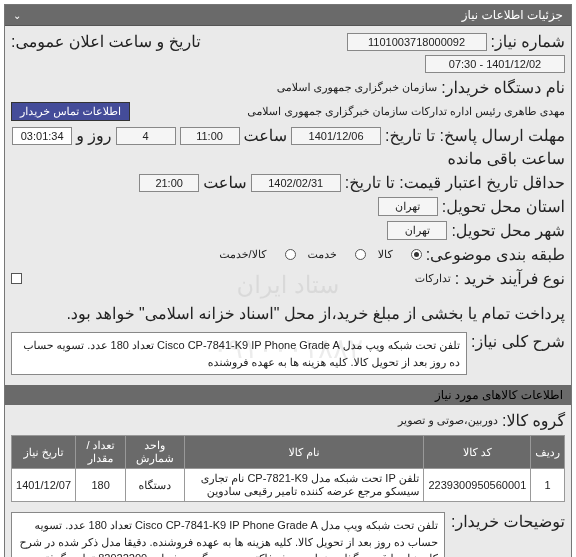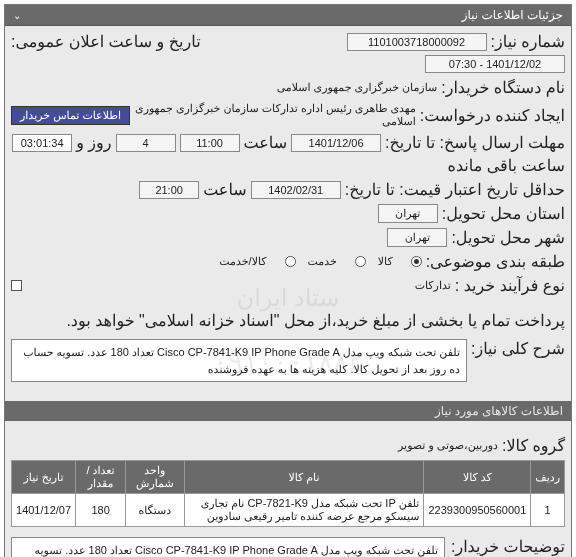--- a/index.html
+++ b/index.html
@@ -15,21 +15,21 @@
 .val-date { min-width:90px; }
 .btn-contact { background:#444c99; color:#fff; border:1px solid #333; padding:2px 8px; font-size:11px; cursor:pointer; }
 .spacer { flex:1; }
 .countdown { background:#ffffff; border:1px solid #888; padding:2px 6px; }
 .radio-group { display:flex; gap:12px; align-items:center; }
 .radio-group label { display:flex; align-items:center; gap:18px; font-size:11px; }
 .radio-dot { width:11px; height:11px; border:1px solid #555; border-radius:50%; display:inline-flex; align-items:center; justify-content:center; background:#fff; }
 .radio-dot.sel::after { content:''; width:5px; height:5px; background:#333; border-radius:50%; }
 .chk { width:11px; height:11px; border:1px solid #555; display:inline-block; background:#fff; }
 .desc-box { background:#fff; border:1px solid #888; padding:4px 6px; font-size:11px; line-height:1.5; margin:4px 0; }
-.section-title { background:#6a6a6a; color:#e5e5e5; padding:3px 8px; font-size:12px; margin:15px -6px; }
+.section-title { background:#6a6a6a; color:#000000; padding:3px 8px; font-size:12px; margin:6px -6px; }
 table { width:100%; border-collapse:collapse; font-size:11px; background:#fff; }
 th, td { border:1px solid #999; padding:3px 4px; text-align:center; }
 th { background:#6a6a6a; color:#fff; font-weight:normal; }
 .btn-bar { display:flex; justify-content:flex-end; gap:6px; padding:6px; align-items:center; }
 .btn { background:#84cc16; border:1px solid #888; padding:3px 10px; font-size:11px; cursor:pointer; }
 .attach-info { font-size:11px; }
 .watermark { position:absolute; top:50%; left:50%; transform:translate(-50%,-50%); pointer-events:none; opacity:0.08; text-align:center; }
 .watermark .wm1 { font-size:24px; letter-spacing:6px; }
 .watermark .wm2 { font-size:28px; letter-spacing:4px;margin-top:33px; }
 .buyer-notes { display:flex; gap:6px; align-items:flex-start; margin-top:6px; }
@@ -58,21 +58,20 @@
       <span class="lbl">تاریخ و ساعت اعلان عمومی:</span>
       <span class="val val-wide">1401/12/02 - 07:30</span>
     </div>
 
     <div class="row">
       <span class="lbl">نام دستگاه خریدار:</span>
       <span>سازمان خبرگزاری جمهوری اسلامی</span>
     </div>
 
     <div class="row">
-      <span class="lbl">ایجاد کننده درخواست:</span>
       <span style="flex:1;">مهدی طاهری رئیس اداره تدارکات سازمان خبرگزاری جمهوری اسلامی</span>
       <button class="btn-contact">اطلاعات تماس خریدار</button>
     </div>
 
     <div class="row">
       <span class="lbl">مهلت ارسال پاسخ: تا تاریخ:</span>
       <span class="val val-date">1401/12/06</span>
       <span class="lbl">ساعت</span>
       <span class="val">11:00</span>
       <span class="val">4</span>

